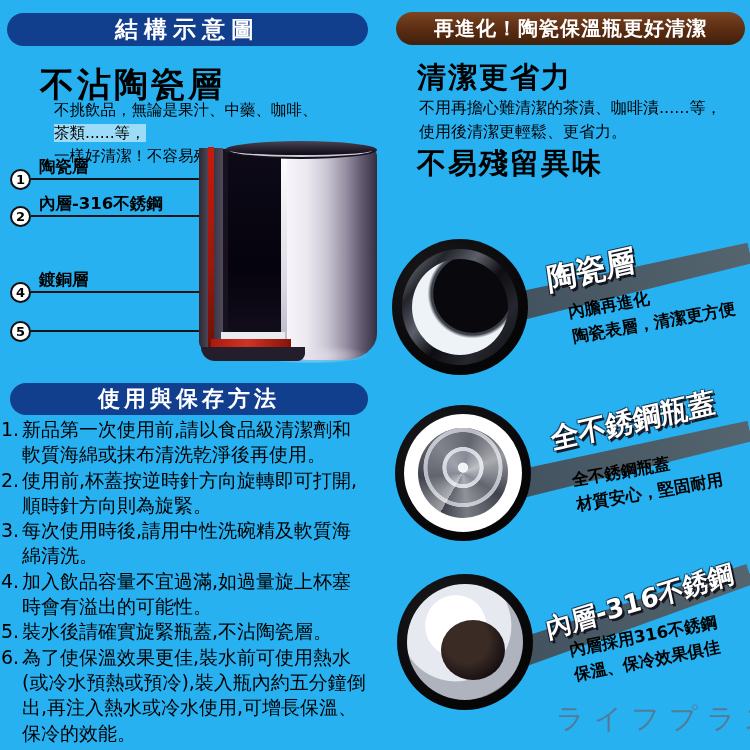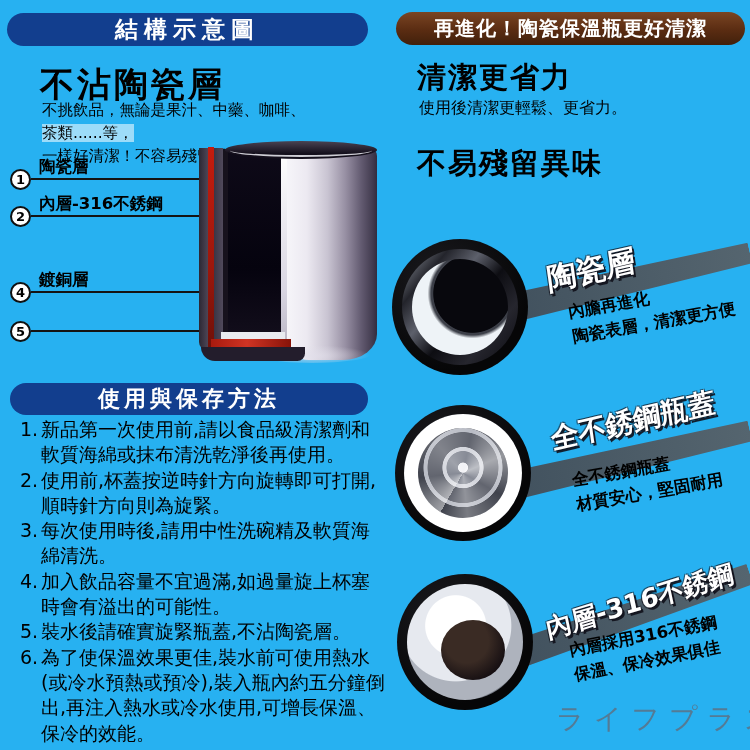--- a/index.html
+++ b/index.html
@@ -17,21 +17,21 @@
 
   
   .h-serif{position:absolute;font-family:"DejaVu Serif","Liberation Serif",serif;
            font-weight:bold;color:#000;white-space:nowrap;}
   #t1{left:40px;top:62px;font-size:34px;letter-spacing:3px;}
   #t2{left:417px;top:58px;font-size:29px;letter-spacing:2px;}
   #t3{left:417px;top:144px;font-size:29px;letter-spacing:2px;}
 
   .desc{position:absolute;font-weight:500;}
   .desc span{display:block;}
-  #d1{left:42px;top:99px;font-size:15.5px;line-height:23px;}
+  #d1{left:54px;top:99px;font-size:15.5px;line-height:23px;}
   #d2{left:419px;top:96px;font-size:16px;line-height:24px;}
   #d3{left:419px;top:184px;font-size:16px;line-height:24px;}
   .hl{display:inline !important;background:rgba(236,248,255,.6);margin-top:43px;}
 
   
   .callout{position:absolute;left:10px;height:46px;width:260px;}
   .callout .num{position:absolute;left:0;top:13px;width:21px;height:21px;box-sizing:border-box;
                 border:2px solid #101010;border-radius:50%;background:#fff;color:#000;
                 font-size:13px;font-weight:bold;display:flex;align-items:center;justify-content:center;}
   .callout .lbl{position:absolute;left:29px;top:0;font-size:16.5px;font-weight:600;white-space:nowrap;}
@@ -55,21 +55,21 @@
     background:linear-gradient(180deg,#4a4352,#140f1c 70%);}
   .cup-rimline{left:31px;top:3px;width:142px;height:13px;border-radius:50%;box-sizing:border-box;
     border-bottom:2px solid rgba(238,238,245,.85);}
   .bot-wh{left:22px;top:191px;width:64px;height:7px;background:#e9ebf0;}
   .bot-rd{left:12px;top:198px;width:80px;height:9px;background:linear-gradient(90deg,#a81a0e,#d03424 45%,#871309);}
   .bot-dk{left:2px;top:206px;width:104px;height:14px;background:#231d2c;border-radius:0 0 12px 22px;}
   .bot-gl{left:54px;top:204px;width:118px;height:18px;border-radius:50%;
     background:radial-gradient(ellipse at 50% 60%,rgba(226,223,234,.75),rgba(226,223,234,0) 70%);}
 
   
-  #usage-list{position:absolute;left:20px;top:417px;width:366px;font-size:19px;line-height:25.3px;font-weight:500;}
+  #usage-list{position:absolute;left:1px;top:417px;width:366px;font-size:19px;line-height:25.3px;font-weight:500;}
   .u-item{padding-left:21px;}
   .u-num{display:inline-block;width:21px;margin-left:-21px;}
 
   
   .ribbon{position:absolute;width:278px;height:30px;transform-origin:100% 50%;
     background:linear-gradient(90deg,#3f4f5c,#55656f);z-index:1;}
   #rb1{left:472px;top:238px;transform:rotate(-13deg);clip-path:polygon(0 0,100% 15%,100% 85%,0 100%);}
   #rb2{left:472px;top:416px;transform:rotate(-13deg);clip-path:polygon(0 0,100% 15%,100% 85%,0 100%);}
   #rb3{left:472px;top:559px;transform:rotate(-19deg);clip-path:polygon(0 0,100% 15%,100% 85%,0 100%);}
 
@@ -158,20 +158,21 @@
     <div class="u-item"><span class="u-num">1.</span><span>新品第一次使用前,請以食品級清潔劑和軟質海綿或抹布清洗乾淨後再使用。</span></div>
     <div class="u-item"><span class="u-num">2.</span><span>使用前,杯蓋按逆時針方向旋轉即可打開,順時針方向則為旋緊。</span></div>
     <div class="u-item"><span class="u-num">3.</span><span>每次使用時後,請用中性洗碗精及軟質海綿清洗。</span></div>
     <div class="u-item"><span class="u-num">4.</span><span>加入飲品容量不宜過滿,如過量旋上杯塞時會有溢出的可能性。</span></div>
     <div class="u-item"><span class="u-num">5.</span><span>裝水後請確實旋緊瓶蓋,不沾陶瓷層。</span></div>
     <div class="u-item"><span class="u-num">6.</span><span>為了使保溫效果更佳,裝水前可使用熱水(或冷水預熱或預冷),裝入瓶內約五分鐘倒出,再注入熱水或冷水使用,可增長保溫、保冷的效能。</span></div>
   </div>
 
   <div class="h-serif" id="t2">清潔更省力</div>
   <div class="desc" id="d2">
+    <span>不用再擔心難清潔的茶漬、咖啡漬......等，</span>
     <span>使用後清潔更輕鬆、更省力。</span>
   </div>
   <div class="h-serif" id="t3">不易殘留異味</div>
 
   <div class="ribbon" id="rb1"></div>
   <div class="fcircle" id="fc1">
     <div class="c1-metal"></div>
     <div class="c1-ceramic"></div>
   </div>
   <div class="ftitle" id="ft1">陶瓷層</div>

